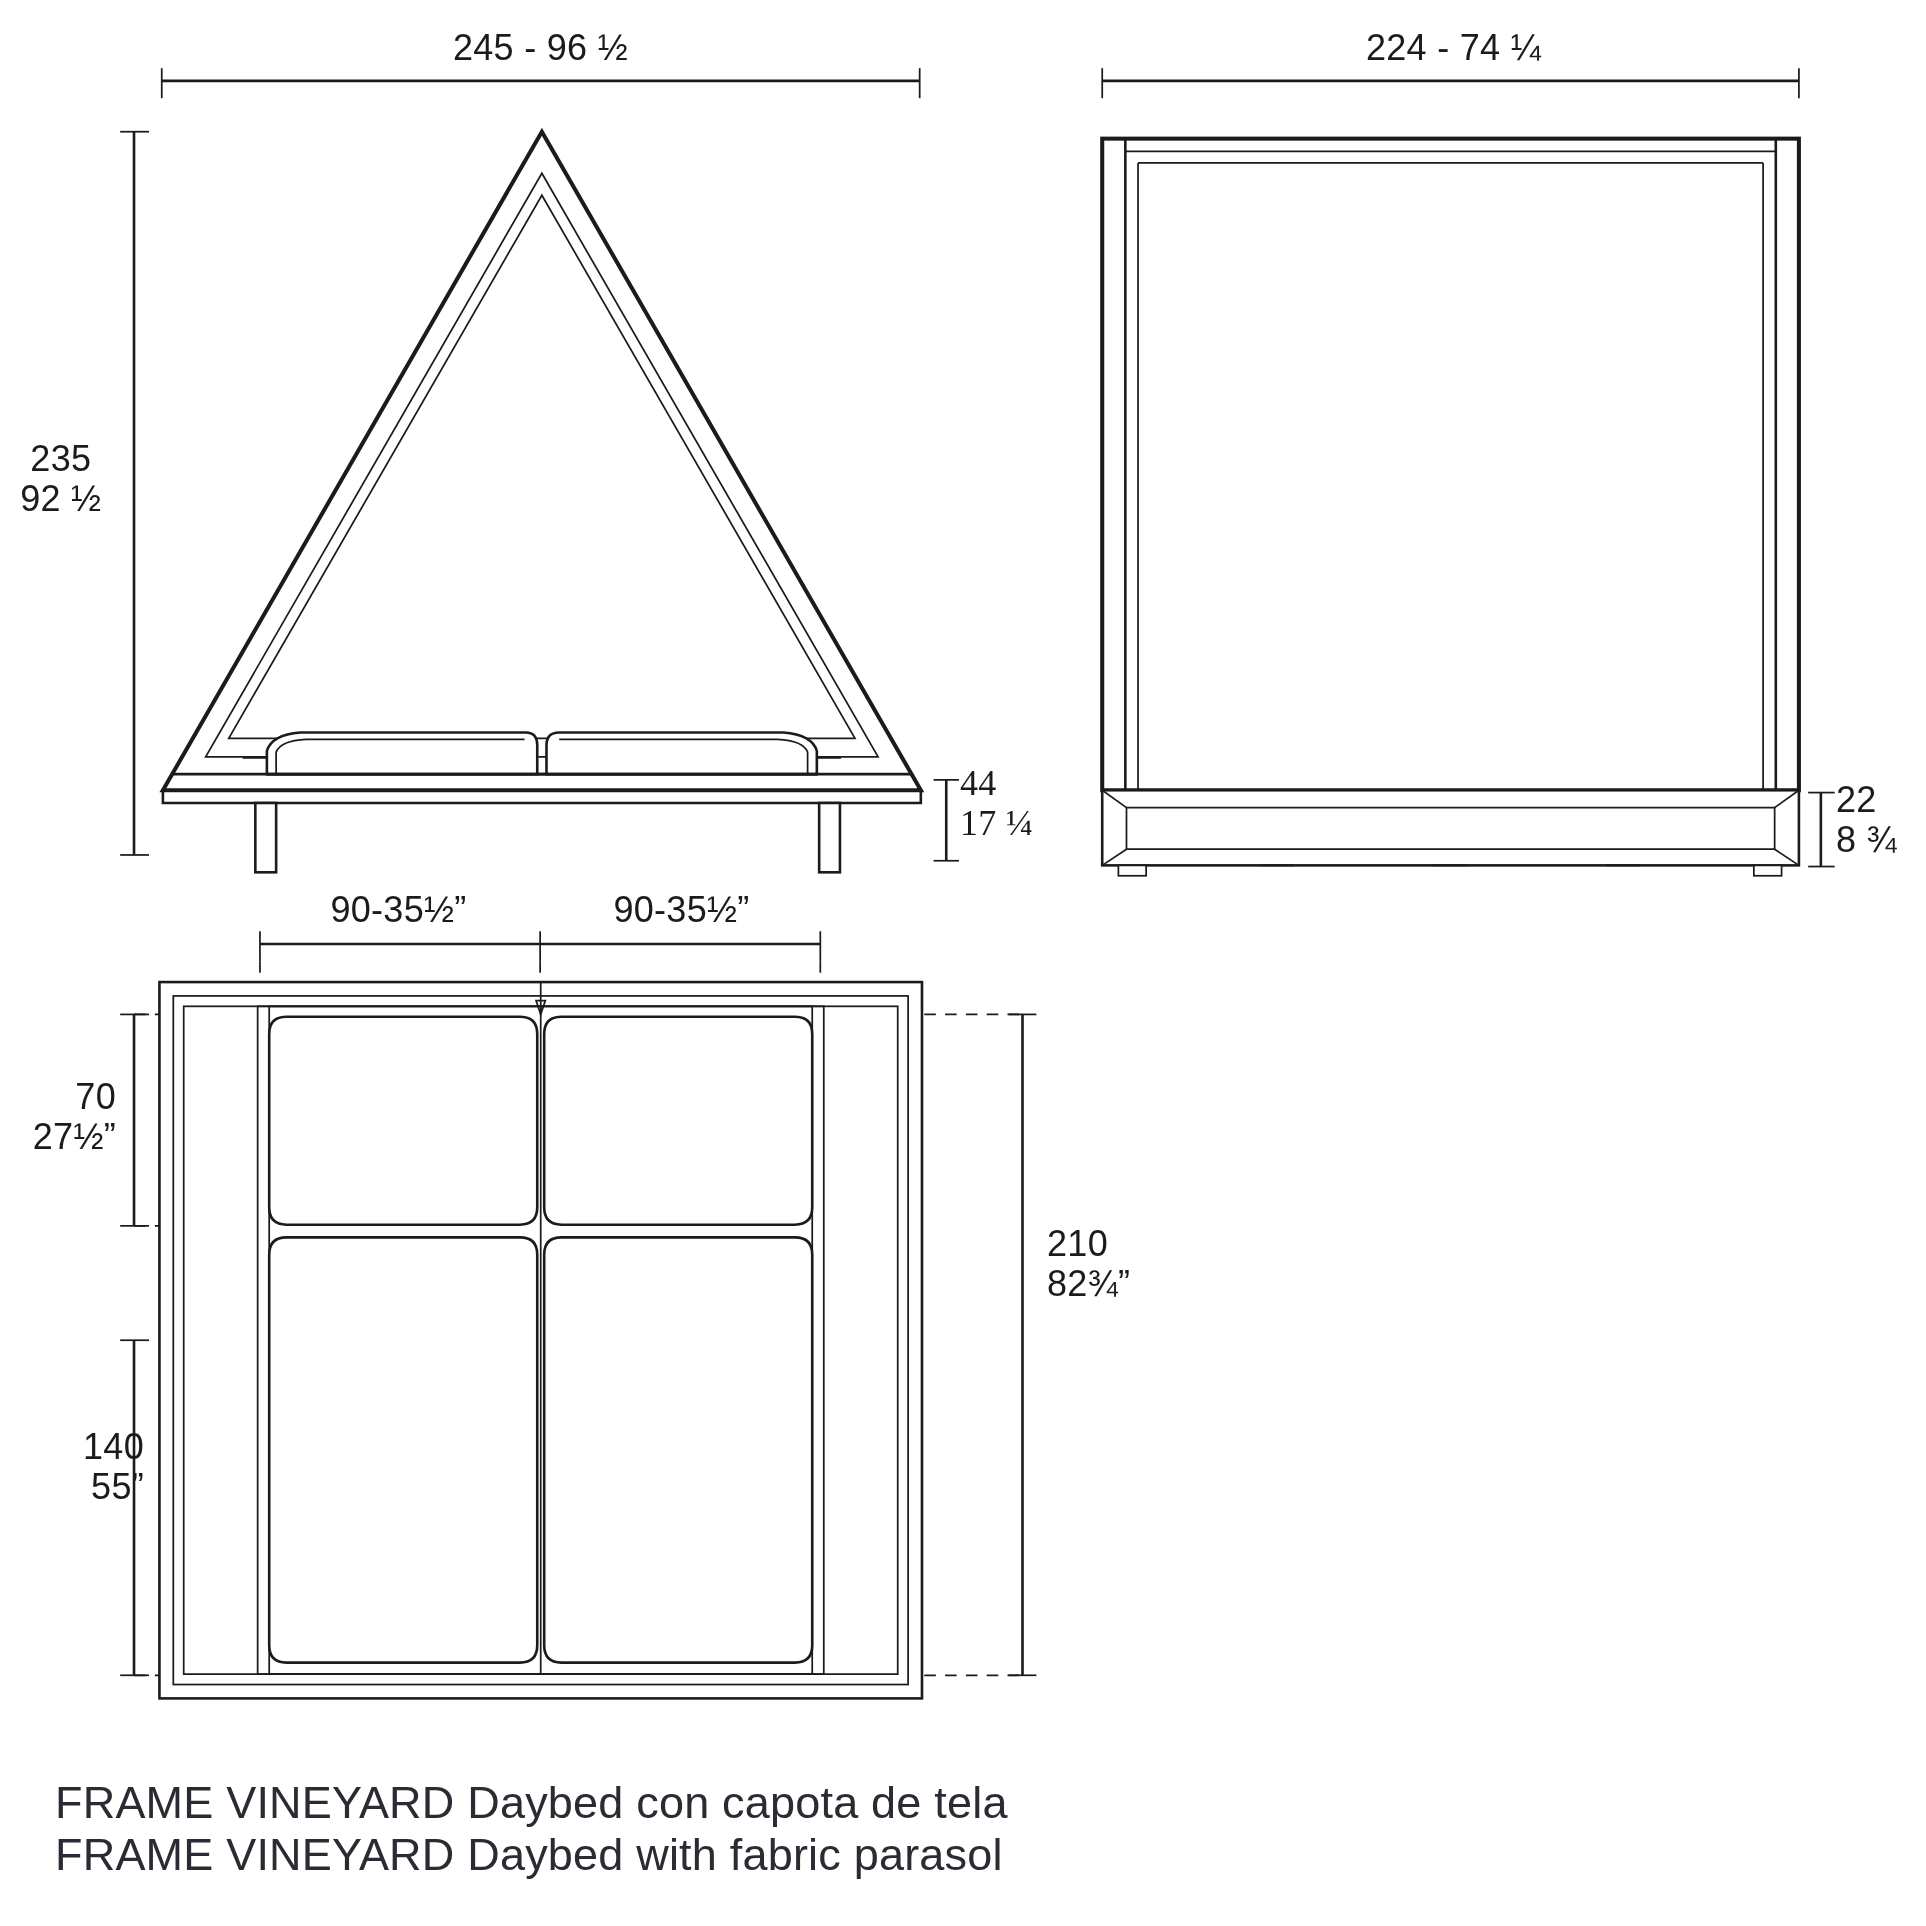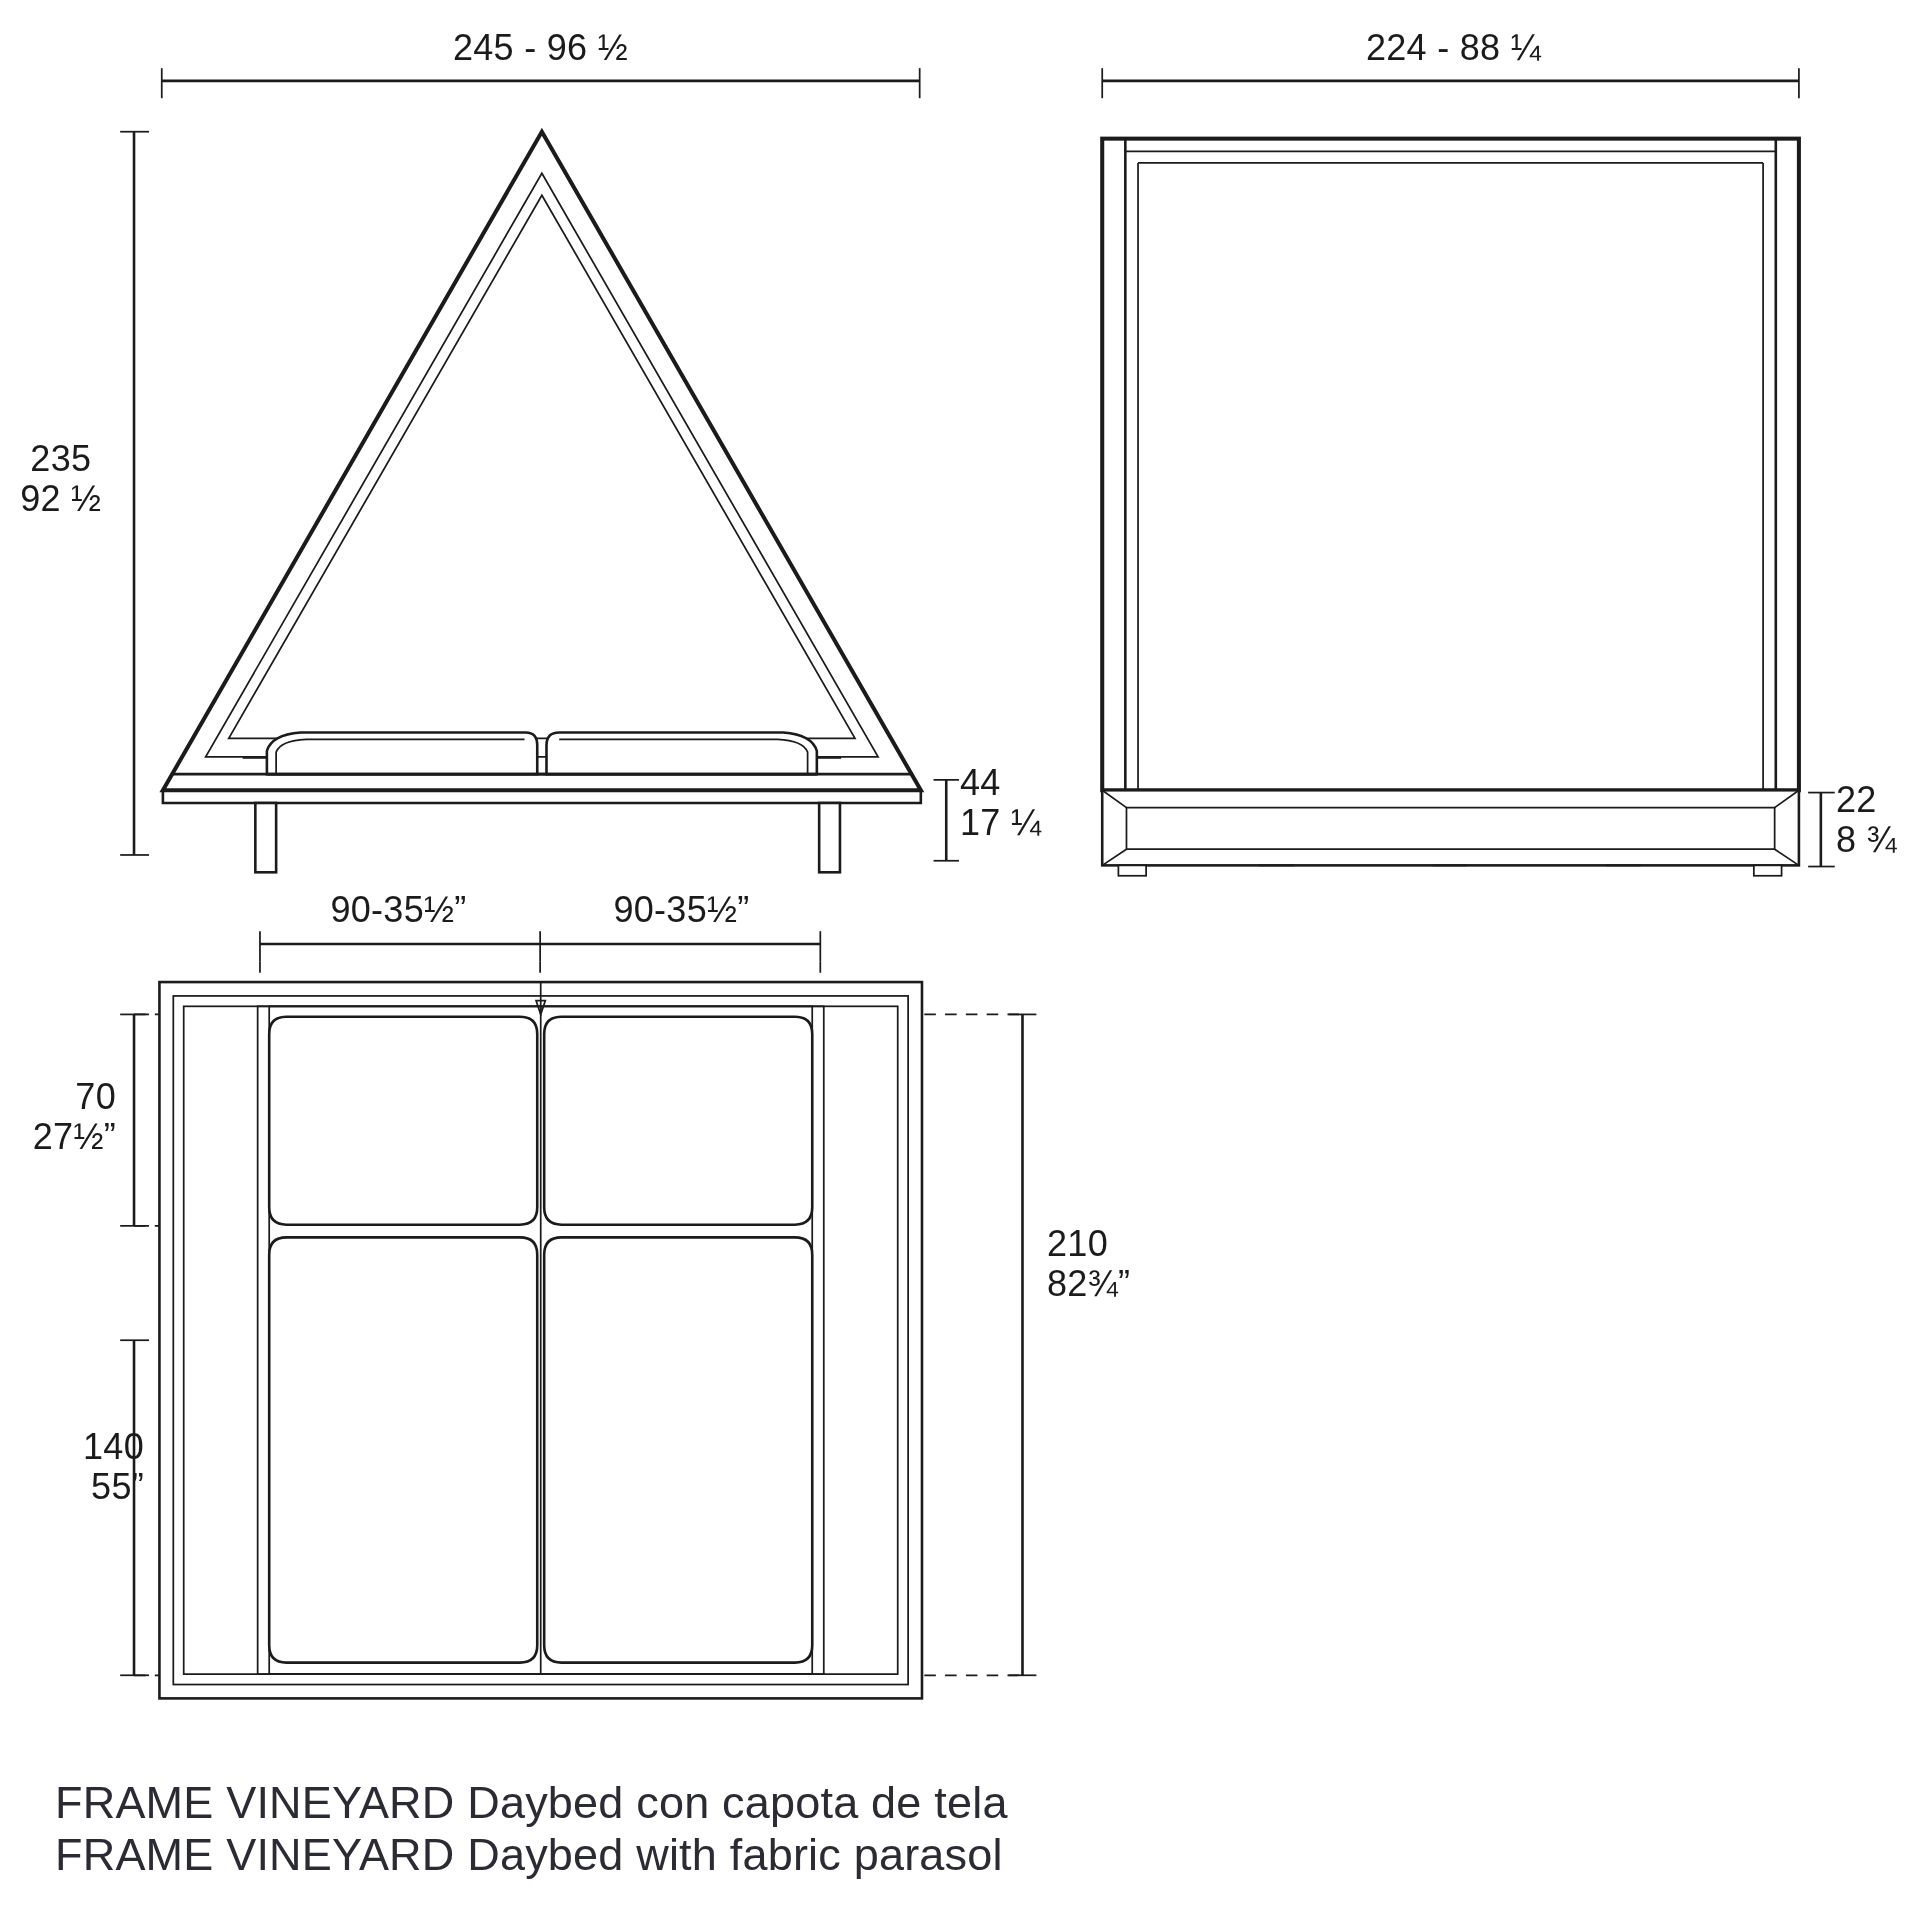--- a/index.html
+++ b/index.html
@@ -176,24 +176,24 @@
       <path class="ln thin" d="M 936 1700 L 936 1752"></path>
       <path class="ln thin" fill="#1b1b1b" stroke="#1b1b1b" d="M 928 1732 L 944 1732 L 936 1756 Z"></path>
     </g>
   </svg>
 
   <div class="dim-text center" style="left:373px; top:28px; width:335px;">245 - 96 ½</div>
 
   <div class="dim-text right" style="left:5.8px; top:439px; width:110px;text-align:center;">235
 92 ½</div>
 
-  <div class="dim-text" style="left:960px; top:763px; width:150px;">44
+  <div class="dim-text" style="left:960px; top:763px; width:150px;font-family:Liberation Serif, serif;">44
 17 ¼</div>
 
-  <div class="dim-text center" style="left:1280px; top:28px; width:347px;">224 - 88 ¼</div>
+  <div class="dim-text center" style="left:1280px; top:28px; width:347px;">224 - 74 ¼</div>
 
   <div class="dim-text" style="left:1836px; top:780px; width:92px;">22
 8 ¾</div>
 
   <div class="dim-text center" style="left:260px; top:890px; width:277px;">90-35½”</div>
 
   <div class="dim-text center" style="left:543px; top:890px; width:277px;">90-35½”</div>
 
   <div class="dim-text right" style="left:0px; top:1077px; width:116px;">70
 27½”</div>

